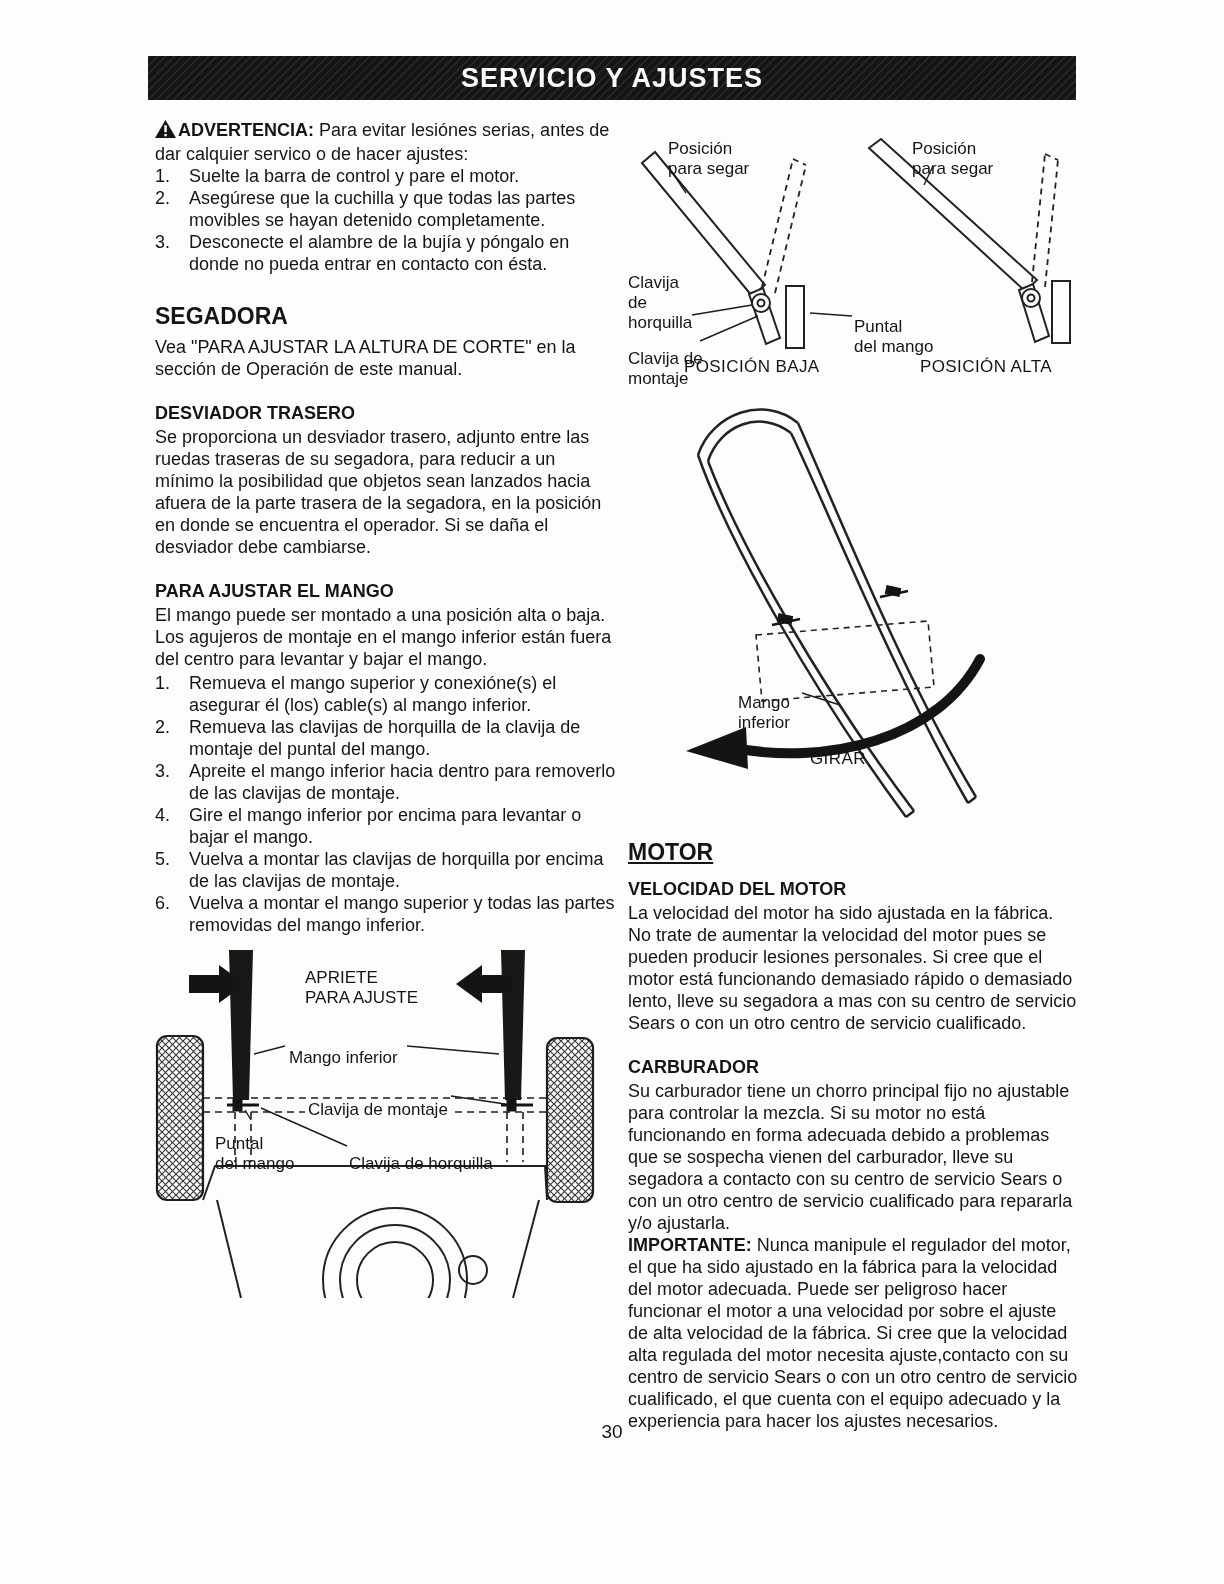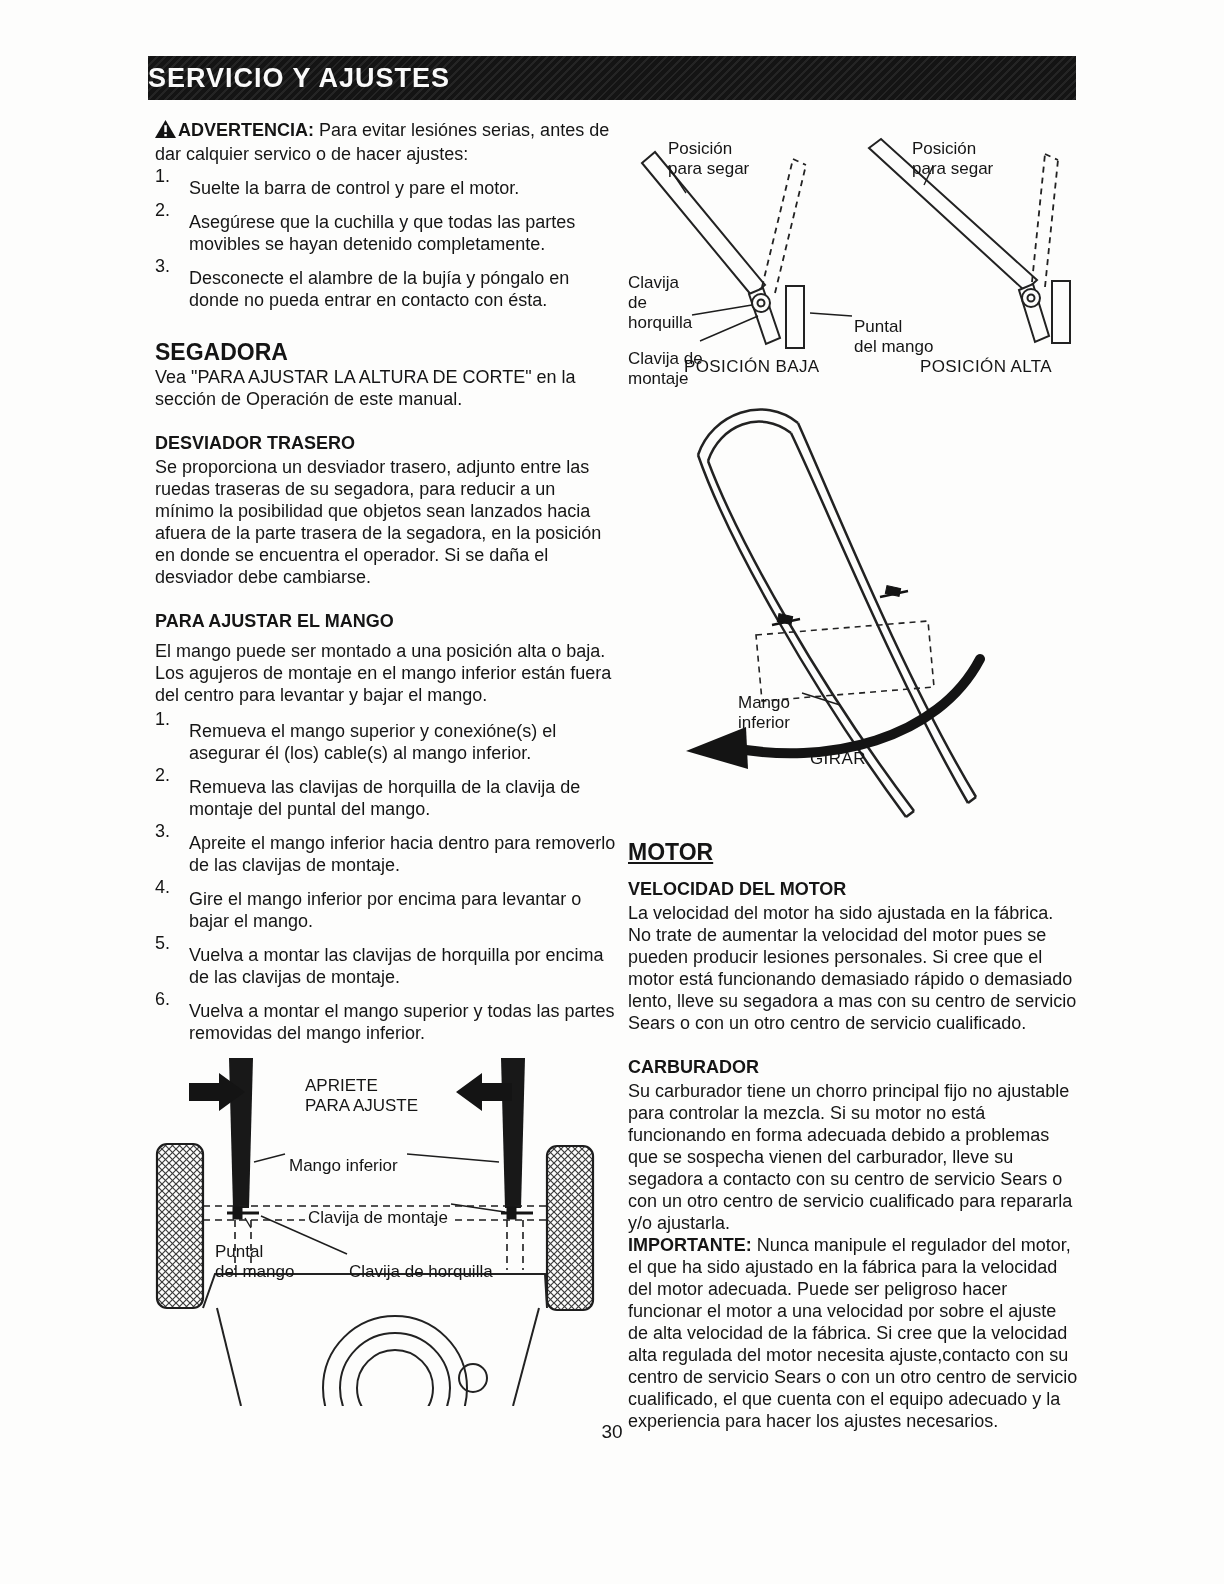--- a/index.html
+++ b/index.html
@@ -5,42 +5,42 @@
   * { margin:0; padding:0; box-sizing:border-box; }
   html,body { background:#ffffff; }
   .page {
     position:relative; width:1224px; height:1584px; background:#fdfdfc;
     font-family:"Liberation Sans", sans-serif; color:#151515; overflow:hidden;
   }
   .header-bar {
     position:absolute; left:148px; top:56px; width:928px; height:44px;
     background:#141414;
     background-image:repeating-linear-gradient(135deg, rgba(255,255,255,0.07) 0 2px, transparent 2px 6px);
-    color:#fafafa; display:flex; align-items:center; justify-content:flex-start;
+    color:#fafafa; display:flex; align-items:center; justify-content:center;
     font-size:27px; font-weight:700; letter-spacing:1px;
   }
   .col { position:absolute; top:119px; }
   .col-left  { left:155px; width:462px; }
   .col-right { left:628px; width:450px; }
 
   .body-text { font-size:18px; line-height:22px; }
   .h-major { font-size:23px; font-weight:700; line-height:27px; }
   .h-sub   { font-size:18px; font-weight:700; line-height:22px; }
   .bold { font-weight:700; }
 
   .warn-block { margin-bottom:28px; }
   .warn-icon { display:inline-block; vertical-align:-2px; margin-right:2px; }
-  .seg-title { margin-bottom:0; }
+  .seg-title { margin-bottom:6px; }
   .block { margin-bottom:22px; }
   .block .h-sub { margin-bottom:2px; }
   .mango-body { margin-bottom:2px; }
 
   .nlist .li { display:flex; font-size:18px; line-height:22px; }
   .nlist .num { flex:0 0 34px; }
-  .nlist .txt { flex:1;margin-top:12px; }
+  .nlist .txt { flex:1; }
 
   .diagram { position:relative; }
   .diagram svg { position:absolute; left:0; top:0; }
   .diagram1 { height:262px; margin-bottom:10px; }
   .diagram2 { height:440px; margin-bottom:8px; }
   .diagram3 { height:348px; margin-top:14px; }
   .dlabel {
     position:absolute; font-size:17px; line-height:20px; white-space:pre-line;margin-top:16px;
   }
   .dlabel.center { text-align:left; }
@@ -88,21 +88,21 @@
     <div class="block">
       <p class="body-text">Vea "PARA AJUSTAR LA ALTURA DE CORTE" en la sección de Operación de este manual.</p>
     </div>
 
     <div class="block">
       <h3 class="h-sub">DESVIADOR TRASERO</h3>
       <p class="body-text">Se proporciona un desviador trasero, adjunto entre las ruedas traseras de su segadora, para reducir a un mínimo la posibilidad que objetos sean lanzados hacia afuera de la parte trasera de la segadora, en la posición en donde se encuentra el operador. Si se daña el desviador debe cambiarse.</p>
     </div>
 
     <div>
-      <h3 class="h-sub" style="margin-bottom:8px;">PARA AJUSTAR EL MANGO</h3>
+      <h3 class="h-sub" style="margin-bottom:2px;">PARA AJUSTAR EL MANGO</h3>
       <p class="body-text mango-body">El mango puede ser montado a una posición alta o baja.  Los agujeros de montaje en el mango inferior están fuera del centro para levantar y bajar el mango.</p>
       <div class="nlist">
         <div class="li">
             <span class="num">1.</span>
             <span class="txt">Remueva el mango superior y conexióne(s) el asegurar él (los) cable(s) al mango inferior.</span>
           </div>
         <div class="li">
             <span class="num">2.</span>
             <span class="txt">Remueva las clavijas de horquilla de la clavija de montaje del puntal del mango.</span>
           </div>

